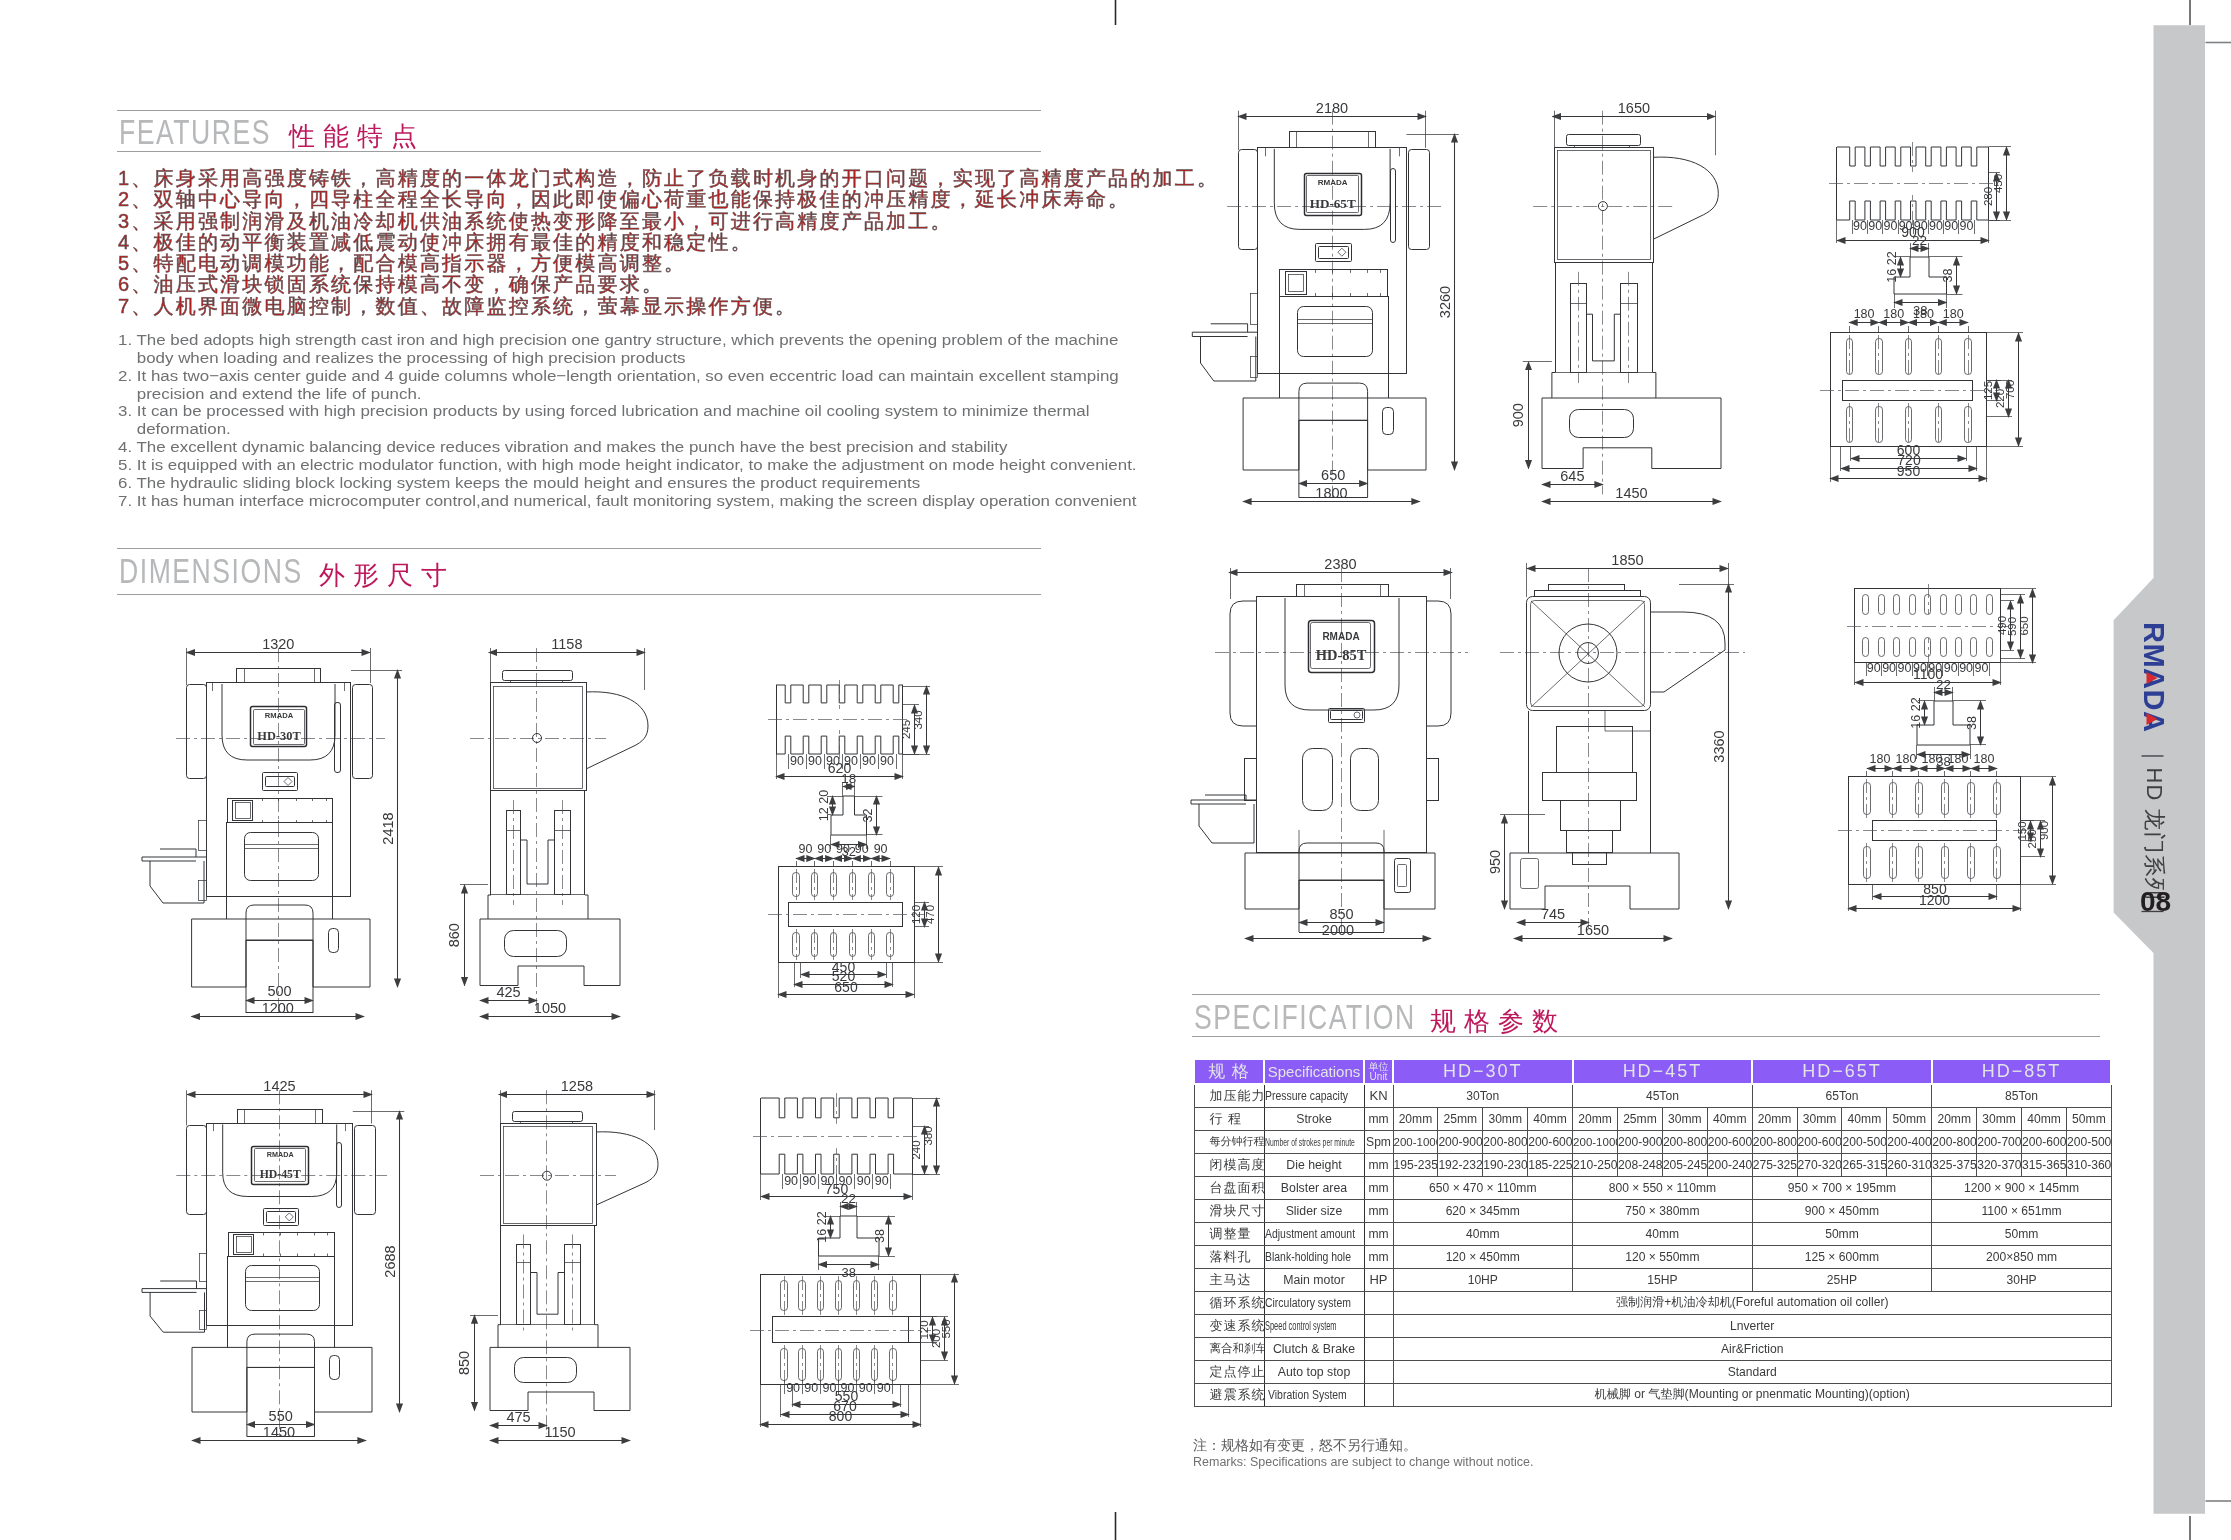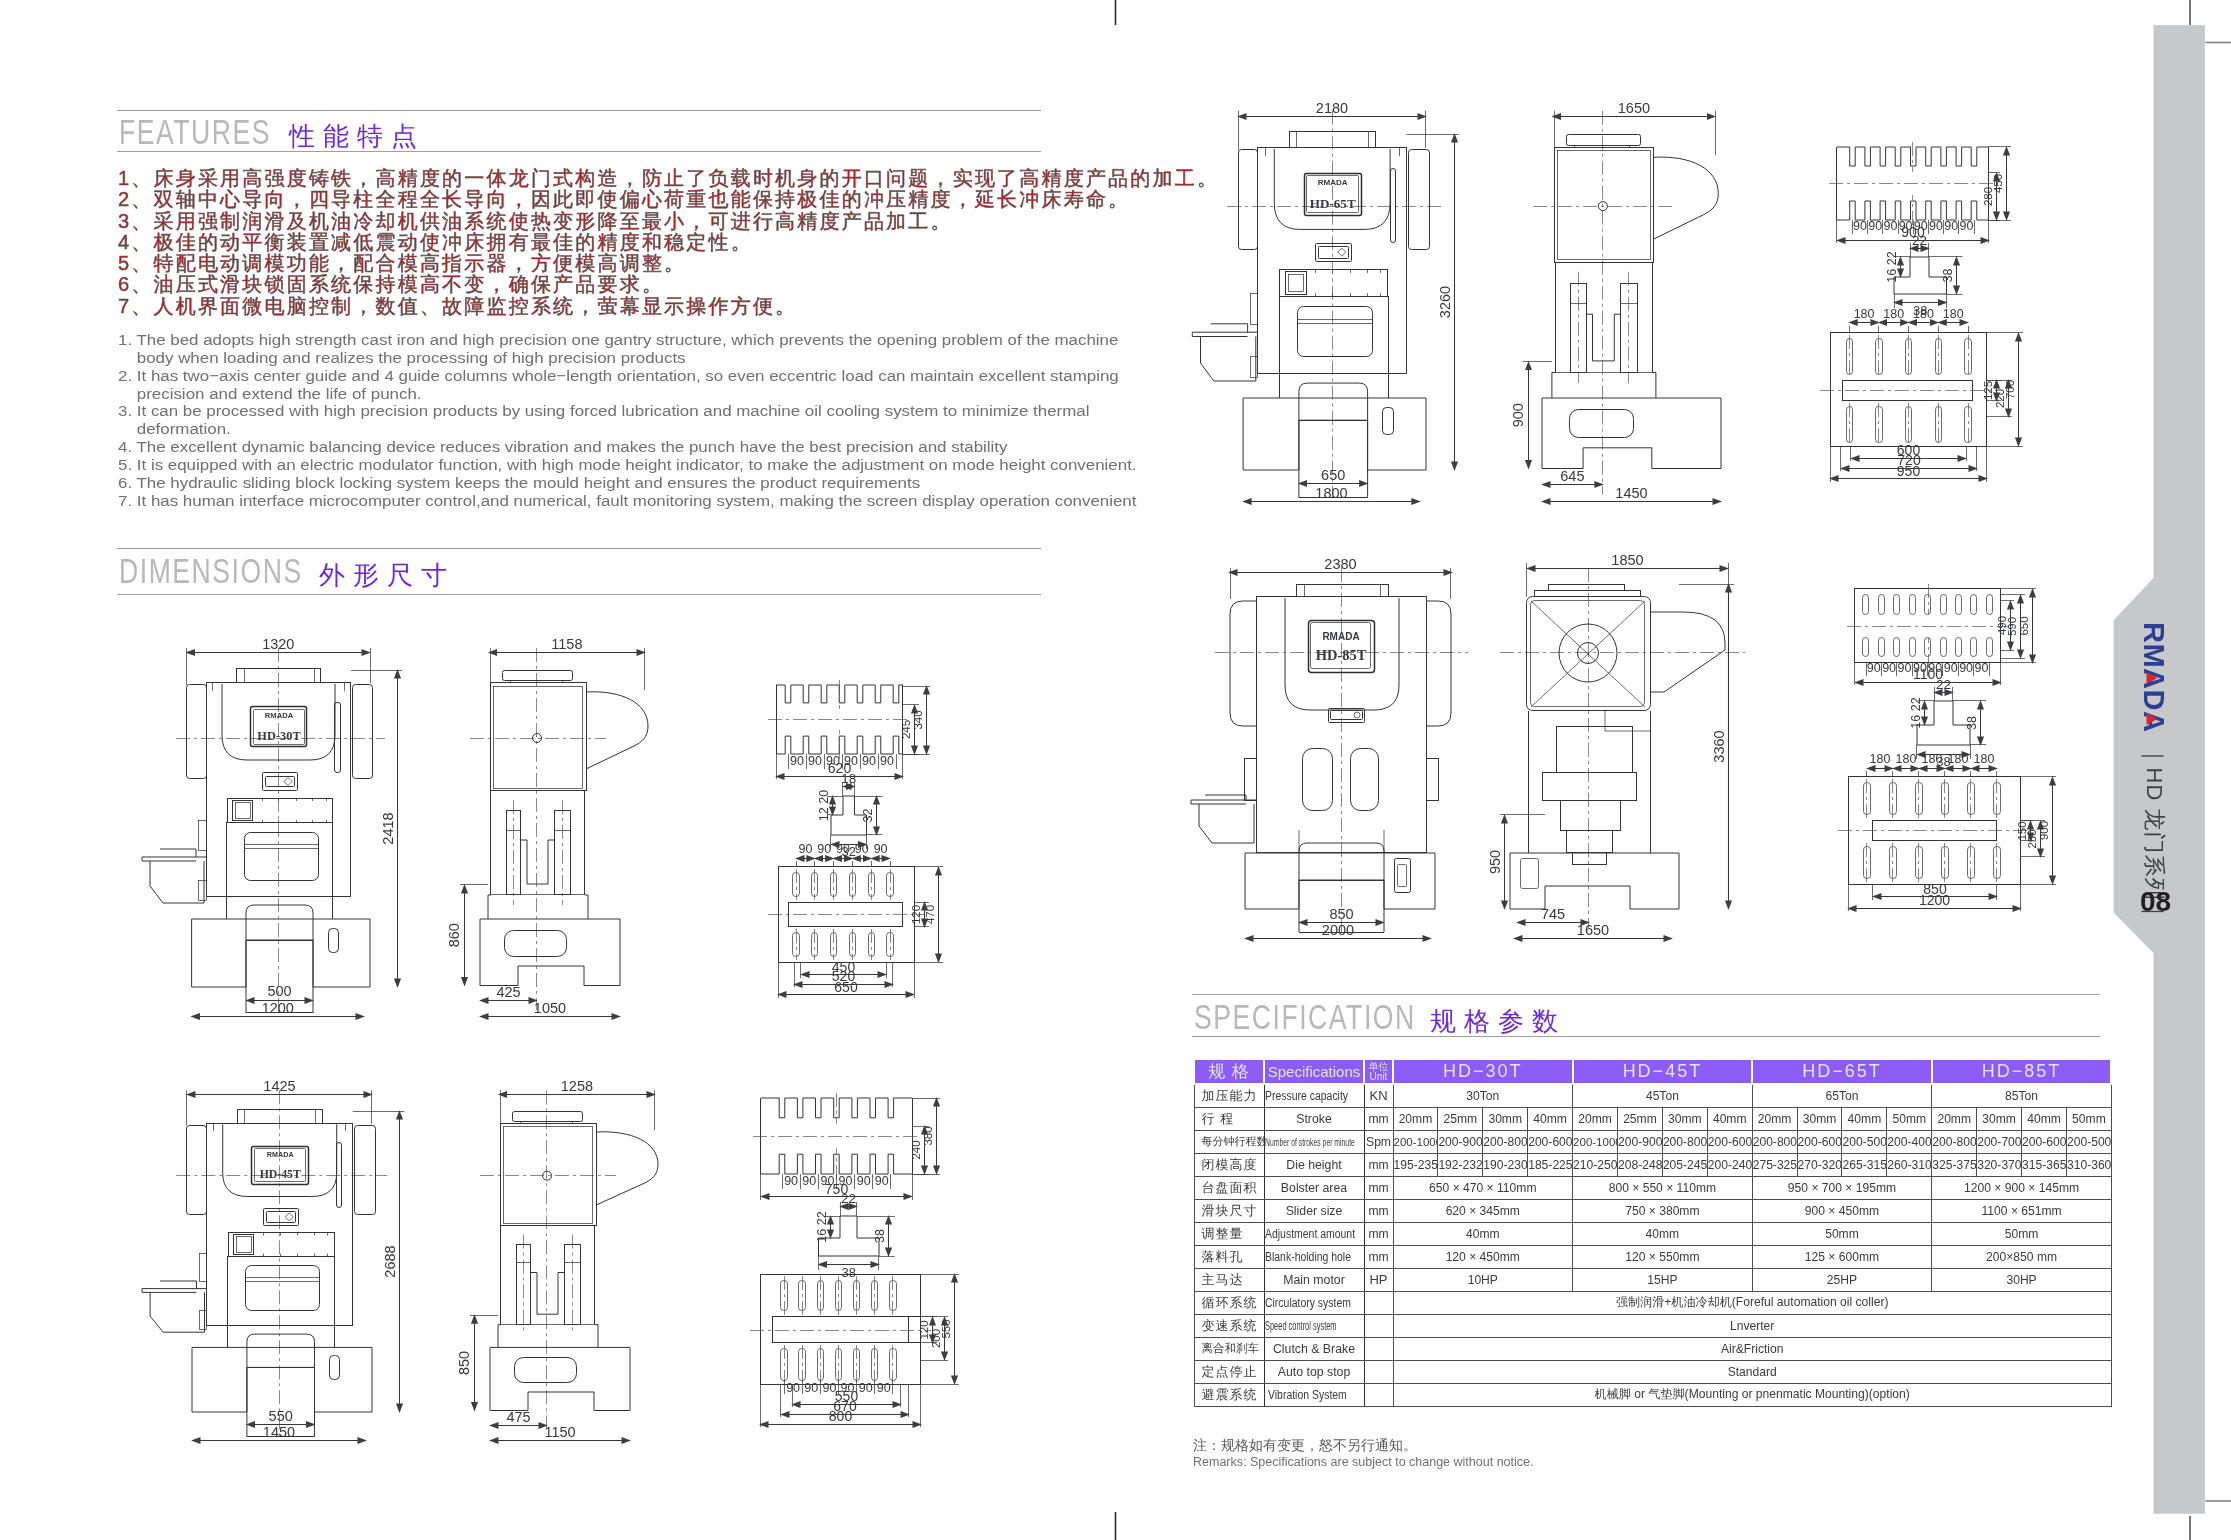--- a/index.html
+++ b/index.html
@@ -2,33 +2,33 @@
 <html><head>
 <meta charset="utf-8">
 <style>
 html,body{margin:0;padding:0;background:#fff;}
 #page{position:relative;width:2231px;height:1540px;overflow:hidden;background:#fff;
   font-family:"Liberation Sans",sans-serif;}
 .abs{position:absolute;}
 .rule{position:absolute;height:1px;background:#9c9ea1;}
 .sechead{position:absolute;color:#b6b8ba;font-size:35px;letter-spacing:2px;}
 .sechead .en{display:inline-block;transform:scaleX(0.76);transform-origin:0 50%;}
-.sechead .cn{position:absolute;top:7px;color:#6d28d9;font-size:26px;letter-spacing:8px;white-space:nowrap;}
+.sechead .cn{position:absolute;top:7px;color:#be185d;font-size:26px;letter-spacing:8px;white-space:nowrap;}
 .cnlist{position:absolute;color:#b91c1c;font-size:20px;line-height:21.3px;letter-spacing:2.2px;white-space:nowrap;-webkit-text-stroke:0.55px #5b5c5e;}
 .enlist{position:absolute;color:#6f7072;font-size:15.3px;line-height:17.85px;white-space:nowrap;transform:scaleX(1.105);transform-origin:0 0;}
 .enlist .ind{padding-left:17px;}
 
 #spectable{position:absolute;left:1193px;top:1058px;width:919px;border-collapse:collapse;table-layout:fixed;}
 #spectable td{padding:0;margin:0;font-size:12.1px;color:#3a3b3d;text-align:center;vertical-align:middle;
   border:0.8px solid #4c4d4f;overflow:hidden;white-space:nowrap;}
 #spectable{border:1.4px solid #2e2f31;}
 #spectable td.cnl{border-right-width:1.6px;border-right-color:#2e2f31;}
 #spectable td.lab{border-right-width:1.4px;border-right-color:#2e2f31;}
 #spectable td.lab{text-align:center;font-size:12.3px;}
-#spectable td.cnl{text-align:left;padding-left:7px;font-size:13px;letter-spacing:1px;}
+#spectable td.cnl{text-align:left;padding-left:15px;font-size:13px;letter-spacing:1px;}
 #spectable .cond{display:inline-block;transform:scaleX(0.62);transform-origin:0 50%;white-space:nowrap;}
 #spectable .cond2{display:inline-block;transform:scaleX(0.85);transform-origin:0 50%;white-space:nowrap;}
 #spectable tr{height:23px;}
 #spectable tr.hd{height:23px;}
 #spectable tr.hd td{background:#8b5cf6;color:#e3e4e5;border-color:#fff;border-width:2px;}
 #spectable td.thick-l{border-left-width:1.8px;border-left-color:#2e2f31;}
 .remark{position:absolute;color:#58595b;}
 </style>
 </head>
 <body>

